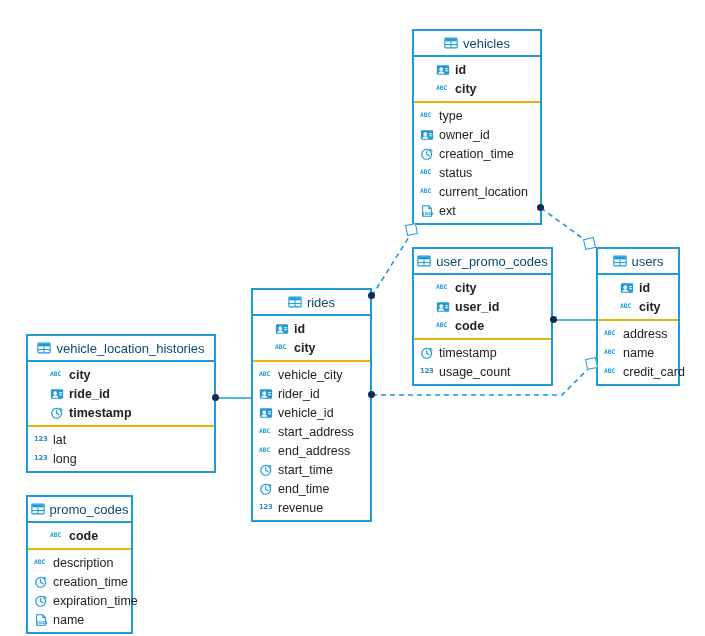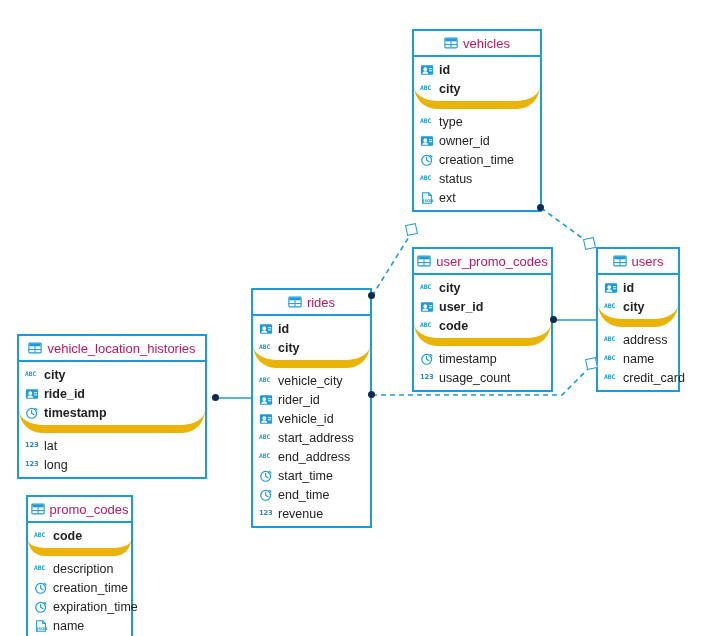--- a/index.html
+++ b/index.html
@@ -22,23 +22,23 @@
   }
   .tbl-header{
     height:24px;
     display:flex;align-items:center;justify-content:center;
     gap:5px;
     border-bottom:2px solid #1c9bd8;
     background:#ffffff;
     padding:0 6px;
   }
   .tbl-title{
-    font-size:13px;color:#be185d;white-space:nowrap;
+    font-size:13px;color:#0c4a6e;white-space:nowrap;
   }
-  .pk-group{border-bottom:8px solid #eab308;padding:3px 0 3px 0;border-radius:23px;}
+  .pk-group{border-bottom:2px solid #eab308;padding:3px 0 3px 16px;}
   .col-group{padding:3px 0 3px 0;}
   .col{
     display:flex;align-items:center;gap:5px;
     height:19px;padding:0 6px;
     font-size:12.5px;color:#222;white-space:nowrap;
   }
   .col.pk{font-weight:bold;}
 
   
   .ico{width:14px;height:14px;flex:0 0 14px;display:block;}
@@ -137,20 +137,26 @@
      </svg></span>
           <span>creation_time</span>
         </div>
       <div class="col">
           <span class="ico"><svg viewBox="0 0 20 12" width="15" height="11">
        <text x="0" y="9.6" font-family="DejaVu Sans Mono, monospace" font-size="8.4" font-weight="bold" fill="#1c9bd8" letter-spacing="-0.1">ABC</text>
      </svg></span>
           <span>status</span>
         </div>
       <div class="col">
+          <span class="ico"><svg viewBox="0 0 20 12" width="15" height="11">
+       <text x="0" y="9.6" font-family="DejaVu Sans Mono, monospace" font-size="8.4" font-weight="bold" fill="#1c9bd8" letter-spacing="-0.1">ABC</text>
+     </svg></span>
+          <span>current_location</span>
+        </div>
+      <div class="col">
           <span class="ico"><svg viewBox="0 0 16 16" width="14" height="14">
        <path d="M3 2 h7 l3 3 v9 h-10 z" fill="#ffffff" stroke="#1c9bd8" stroke-width="1.2"></path>
        <path d="M10 2 v3 h3" fill="none" stroke="#1c9bd8" stroke-width="1.2"></path>
        <text x="3.2" y="12.6" font-family="DejaVu Sans, sans-serif" font-size="4.4" font-weight="bold" fill="#1c9bd8">JSON</text>
      </svg></span>
           <span>ext</span>
         </div>
     </div>
   </div>
 
@@ -341,21 +347,21 @@
         </div>
       <div class="col">
           <span class="ico"><svg viewBox="0 0 20 12" width="15" height="11">
        <text x="0" y="9.6" font-family="DejaVu Sans, sans-serif" font-size="9" font-weight="bold" fill="#2e86c8" letter-spacing="-0.3">123</text>
      </svg></span>
           <span>revenue</span>
         </div>
     </div>
   </div>
 
-  <div class="table-node" id="node-vlh" style="left:17px;top:334px;width:190px;">
+  <div class="table-node" id="node-vlh" style="left:26px;top:334px;width:190px;">
     <div class="tbl-header">
       <span class="ico"><svg viewBox="0 0 16 16" width="14" height="14">
        <rect x="1" y="2.5" width="14" height="11" rx="1" fill="none" stroke="#1c9bd8" stroke-width="1.3"></rect>
        <rect x="1.6" y="3.1" width="12.8" height="3" fill="#1c9bd8"></rect>
        <line x1="8" y1="6.1" x2="8" y2="13.5" stroke="#1c9bd8" stroke-width="1.2"></line>
        <line x1="1" y1="9.8" x2="15" y2="9.8" stroke="#1c9bd8" stroke-width="1.2"></line>
      </svg></span>
       <span class="tbl-title">vehicle_location_histories</span>
     </div>
     <div class="pk-group">

